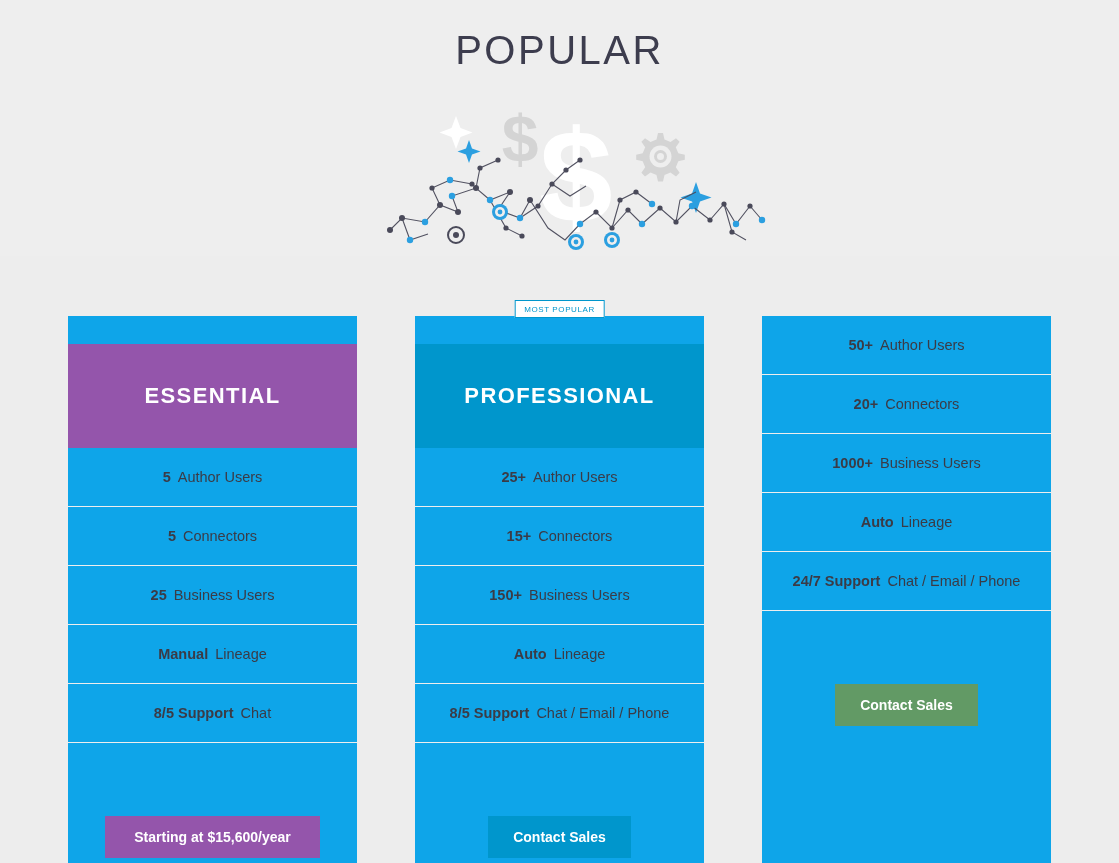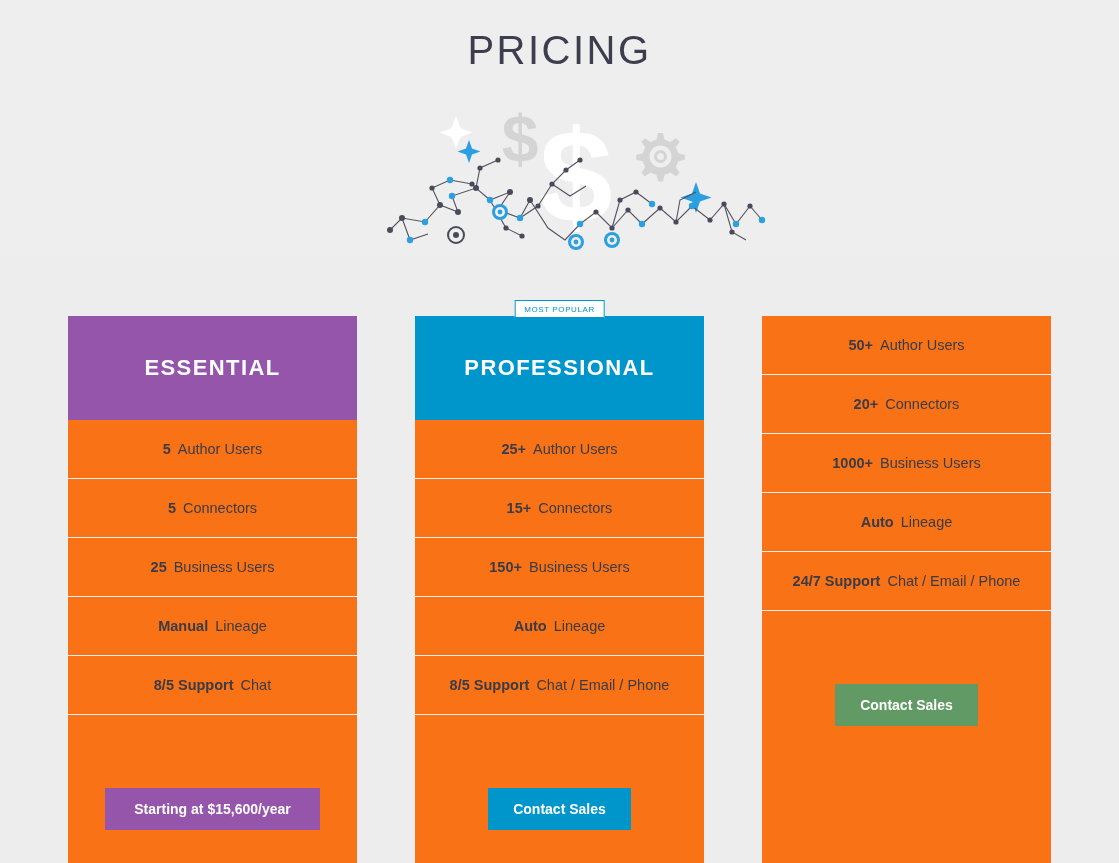--- a/index.html
+++ b/index.html
@@ -56,21 +56,21 @@
     position: absolute;
     left: 0; top: 60px;
     width: 1119px;
     height: 547px;
     display: flex;
     justify-content: center;
     gap: 58px;
   }
   .card {
     width: 289px;
-    background: #f97316;
+    background: #0ea5e9;
     position: relative;
     display: flex;
     flex-direction: column;
   }
 
   .card-badge {
     position: absolute;
     top: -16px;
     left: 50%;
     transform: translateX(-50%);
@@ -86,20 +86,21 @@
 
   .card-header {
     height: 104px;
     display: flex;
     align-items: center;
     justify-content: center;
     color: #ffffff;
     font-size: 22px;
     font-weight: 700;
     letter-spacing: 1.4px;
+    margin-top: 28px;
   }
   .card-header.essential   { background: #9455ab; }
   .card-header.professional{ background: #0096cc; }
   .card-header.enterprise  { background: #629a65; }
 
   .features {
     display: flex;
     flex-direction: column;
   }
   .feature-row {
@@ -138,21 +139,21 @@
   }
   .cta.essential    { background: #9455ab; min-width: 215px; }
   .cta.professional { background: #0096cc; min-width: 143px; }
   .cta.enterprise   { background: #629a65; min-width: 143px; }
 </style>
 </head>
 <body>
 
 <div class="hero">
 
-  <div class="page-title">PRICING</div>
+  <div class="page-title">POPULAR</div>
 
   <div class="hero-art">
     <svg width="390" height="156" viewBox="0 0 390 156" xmlns="http://www.w3.org/2000/svg">
 
       <g>
         <text x="196" y="122" font-family="Liberation Sans, sans-serif" font-size="132" font-weight="700" fill="#ffffff" text-anchor="middle">$</text>
       </g>
 
       <g>
         <text x="140" y="62" font-family="Liberation Sans, sans-serif" font-size="66" font-weight="700" fill="#d4d4d4" text-anchor="middle">$</text>

